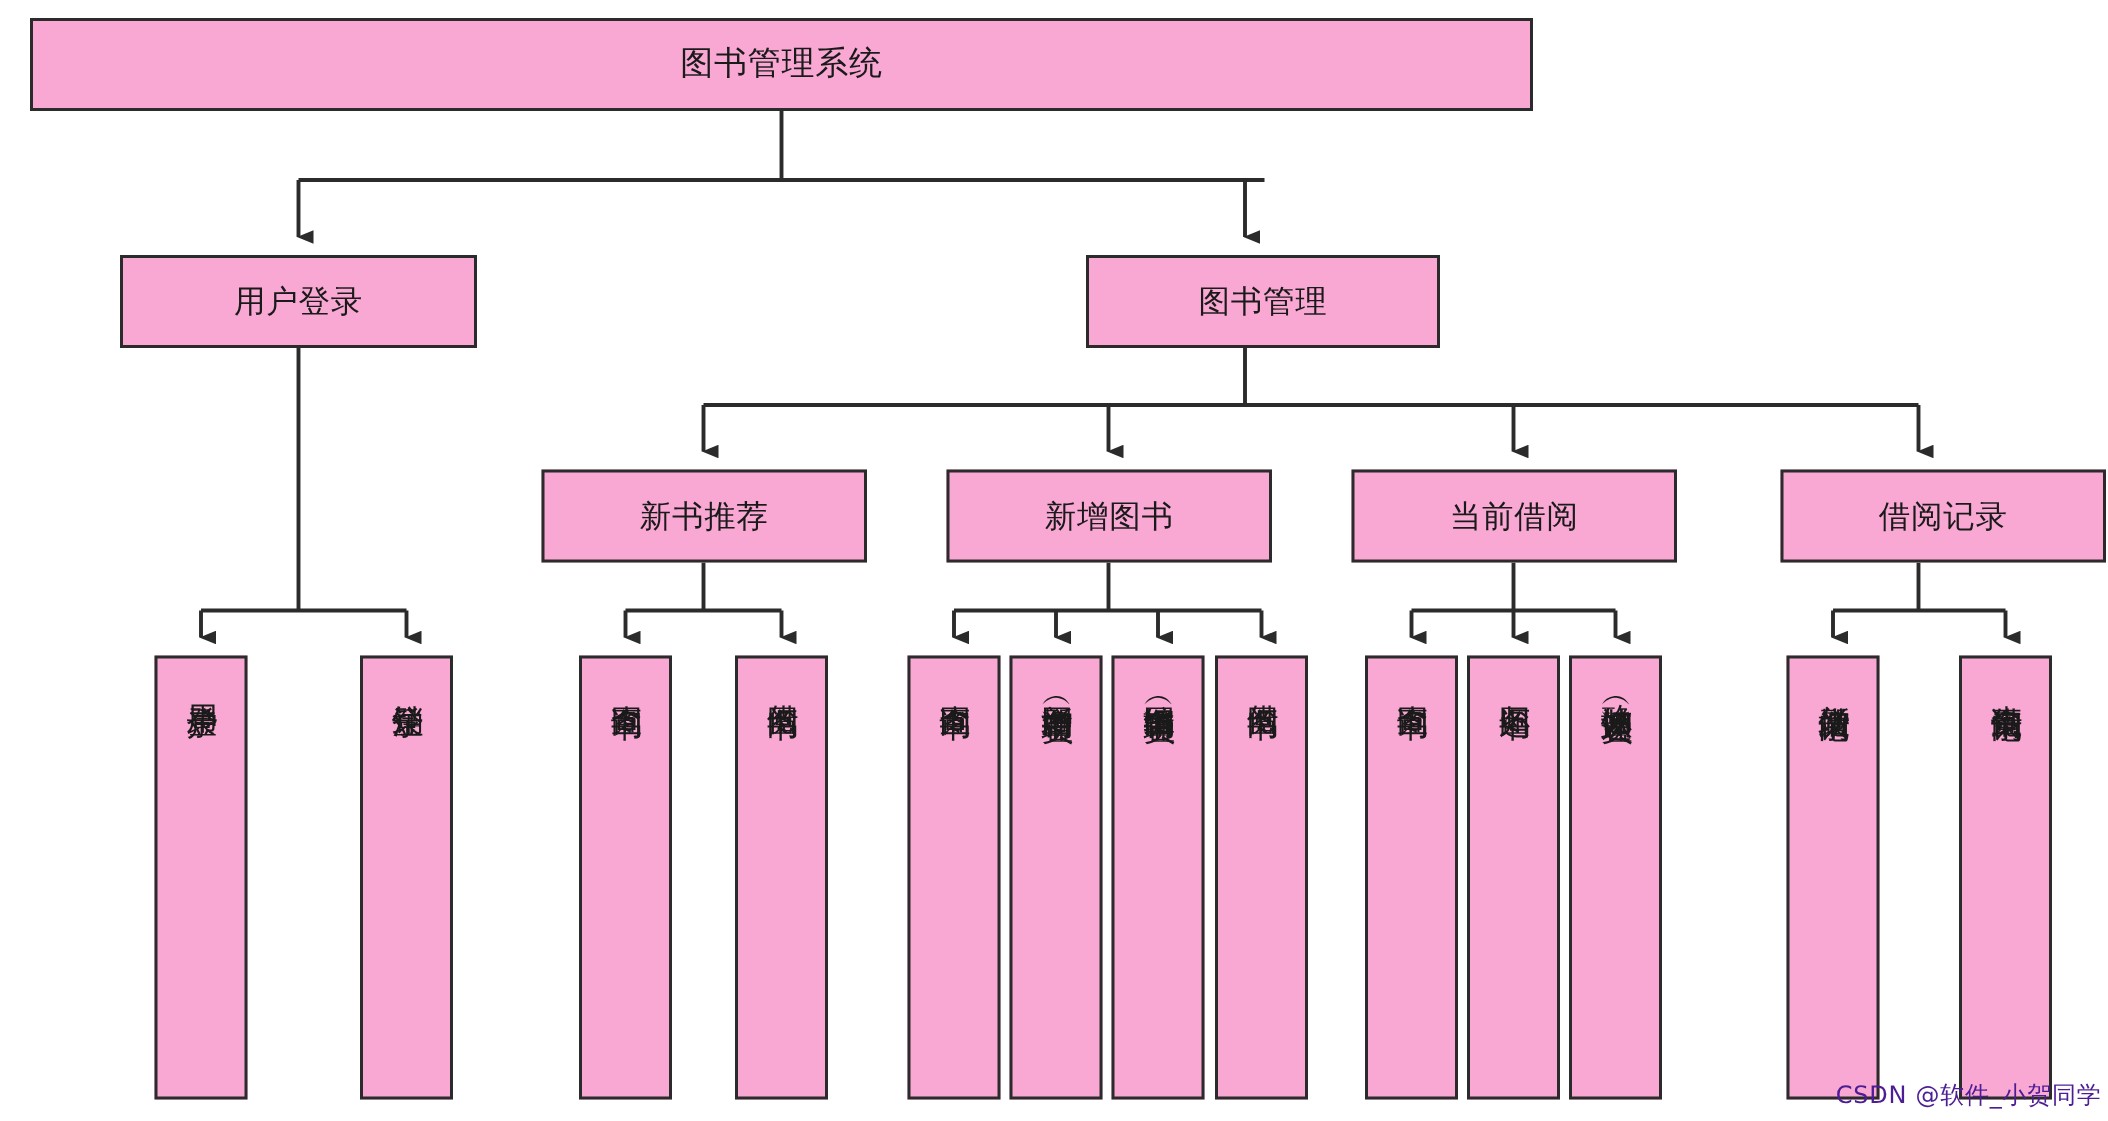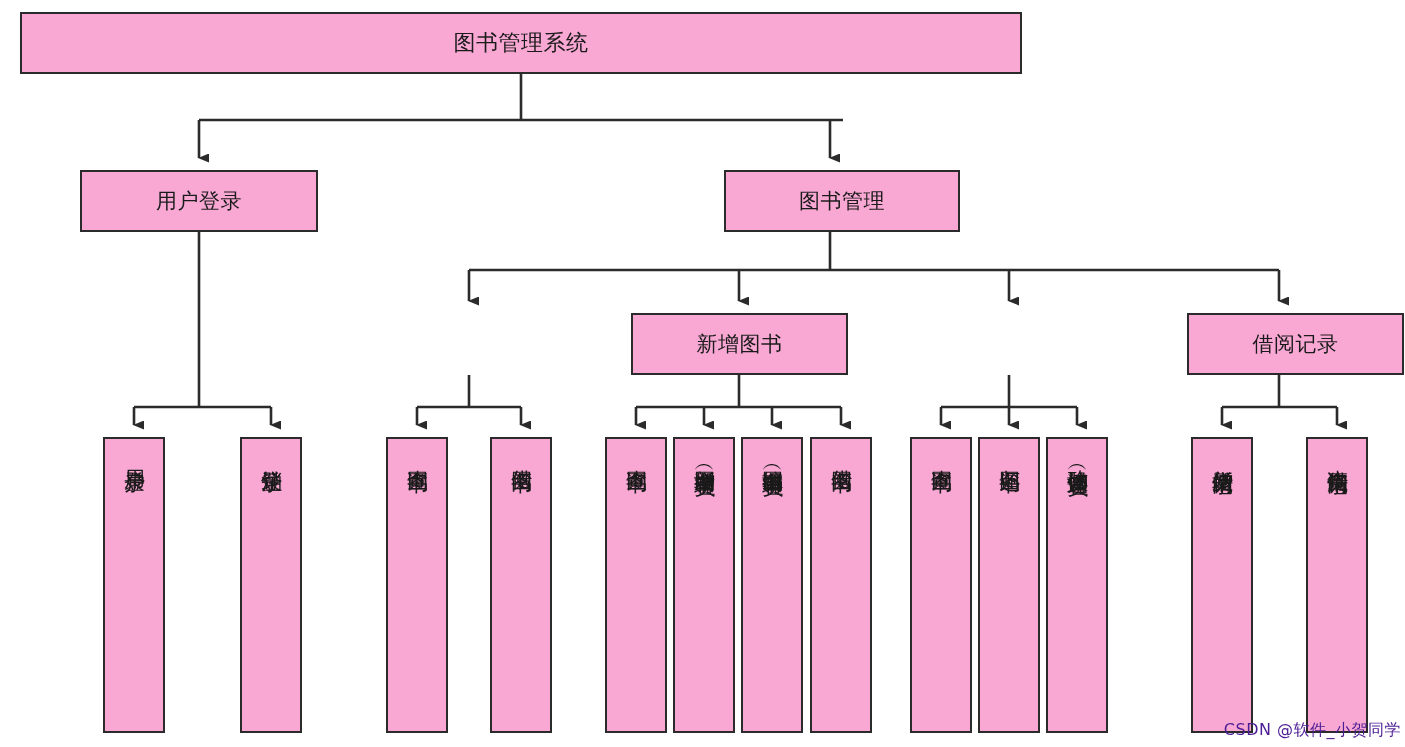--- a/index.html
+++ b/index.html
@@ -129,23 +129,29 @@
     <span class="label">图书管理系统</span>
   </div>
 
   <div class="node" style="left:80px; top:170px; width:238px; height:62px;">
     <span class="label">用户登录</span>
   </div>
   <div class="node" style="left:712px; top:170px; width:236px; height:62px;margin-left:12px;">
     <span class="label">图书管理</span>
   </div>
 
+  <div class="node" style="left:361px; top:313px; width:217px; height:62px;">
+    <span class="label">新书推荐</span>
+  </div>
   <div class="node" style="left:631px; top:313px; width:217px; height:62px;">
     <span class="label">新增图书</span>
   </div>
+  <div class="node" style="left:901px; top:313px; width:217px; height:62px;">
+    <span class="label">当前借阅</span>
+  </div>
   <div class="node" style="left:1171px; top:313px; width:217px; height:62px;margin-left:16px;">
     <span class="label">借阅记录</span>
   </div>
 
   <div class="node leaf" style="left:103px; top:437px; width:62px; height:296px;">
     <span class="label">用户登录</span>
   </div>
   <div class="node leaf" style="left:240px; top:437px; width:62px; height:296px;">
     <span class="label">注销登录</span>
   </div>

